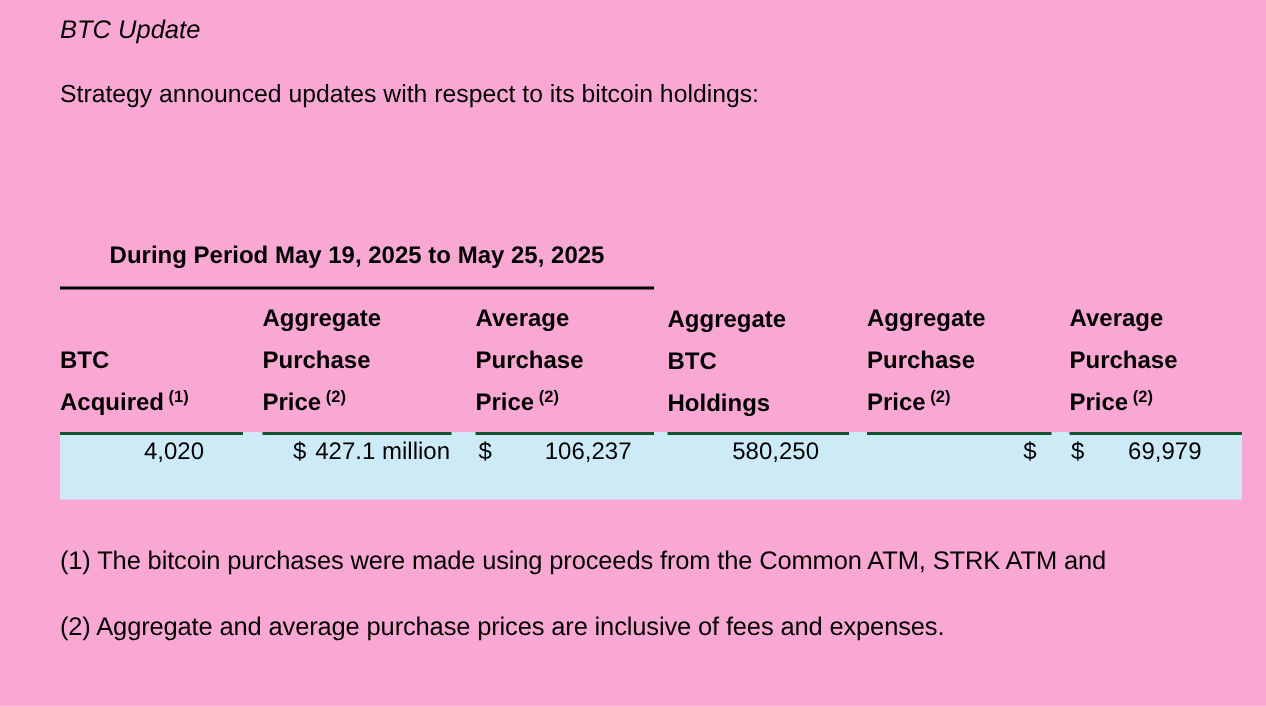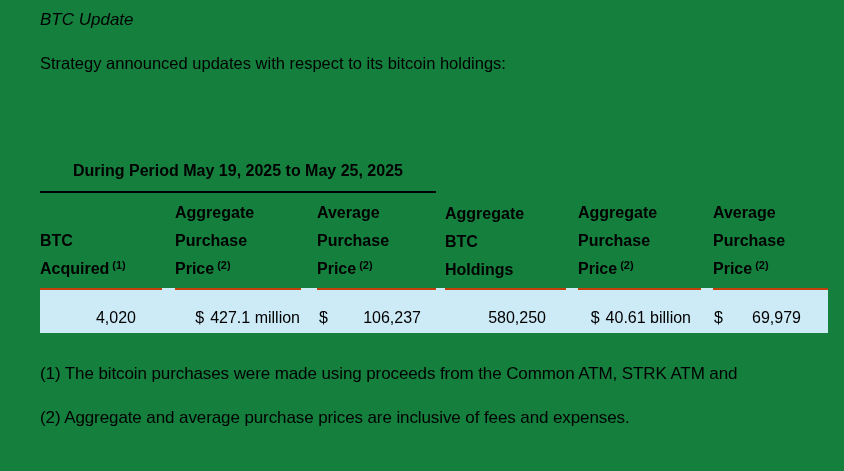--- a/index.html
+++ b/index.html
@@ -1,18 +1,18 @@
 <!DOCTYPE html>
 <html><head>
 <meta charset="utf-8">
 <style>
   html,body{margin:0;padding:0;background:#ffffff;}
   body{width:844px;height:471px;position:relative;overflow:hidden;
        font-family:"Liberation Sans", sans-serif;color:#000;}
-  .doc{position:absolute;inset:0;background:#15803d;}
+  .doc{position:absolute;inset:0;background:#f9a8d4;}
 
   .title{position:absolute;left:40px;top:9px;font-size:17px;font-style:italic;line-height:22px;}
   .intro{position:absolute;left:40px;top:52px;font-size:16.5px;line-height:22px;}
 
   
   .table{position:absolute;left:40px;top:150px;width:788px;}
   .thead, .drow{
     display:grid;
     grid-template-columns:122px 13px 126px 16px 119px 9px 121px 12px 123px 12px 115px;
   }
@@ -23,22 +23,22 @@
   .sec2{grid-column:7/12;}
   .hc{grid-row:2;display:flex;flex-direction:column;justify-content:flex-end;
       padding-top:6px;min-height:90px;box-sizing:border-box;}
   .hline{display:block;line-height:28px;font-weight:bold;font-size:16px;}
   .mark{font-size:11px;font-weight:bold;position:relative;top:-5px;margin-left:3px;}
   .mark:empty{display:none;}
   .hc1{grid-column:1;} .hc2{grid-column:3;} .hc3{grid-column:5;}
   .hc4{grid-column:7;} .hc5{grid-column:9;} .hc6{grid-column:11;}
 
   .drow{margin-top:4px;height:45px;background:#cdeaf7;}
-  .cell{box-sizing:border-box;border-top:2px solid #c2410c;
-        display:flex;gap:6px;align-items:flex-start;padding-top:18px;
+  .cell{box-sizing:border-box;border-top:2px solid #14532d;
+        display:flex;gap:6px;align-items:flex-start;padding-top:2px;
         font-size:16px;line-height:20px;}
   .cell .cur:empty{display:none;}
   .c1{grid-column:1;justify-content:flex-end;padding-right:26px;}
   .c2{grid-column:3;justify-content:flex-end;padding-right:1px;}
   .c3{grid-column:5;justify-content:space-between;padding-left:2px;padding-right:15px;}
   .c4{grid-column:7;justify-content:flex-end;padding-right:20px;}
   .c5{grid-column:9;justify-content:flex-end;padding-right:10px;}
   .c6{grid-column:11;justify-content:space-between;padding-left:1px;padding-right:27px;}
 
   
@@ -107,21 +107,20 @@
       <div class="cell c3">
         <span class="cur">$</span>
         <span class="val">106,237</span>
       </div>
       <div class="cell c4">
 
         <span class="val">580,250</span>
       </div>
       <div class="cell c5">
         <span class="cur">$</span>
-        <span class="val">40.61 billion</span>
       </div>
       <div class="cell c6">
         <span class="cur">$</span>
         <span class="val">69,979</span>
       </div>
     </div>
 
   </div>
 
   <div class="fns">

